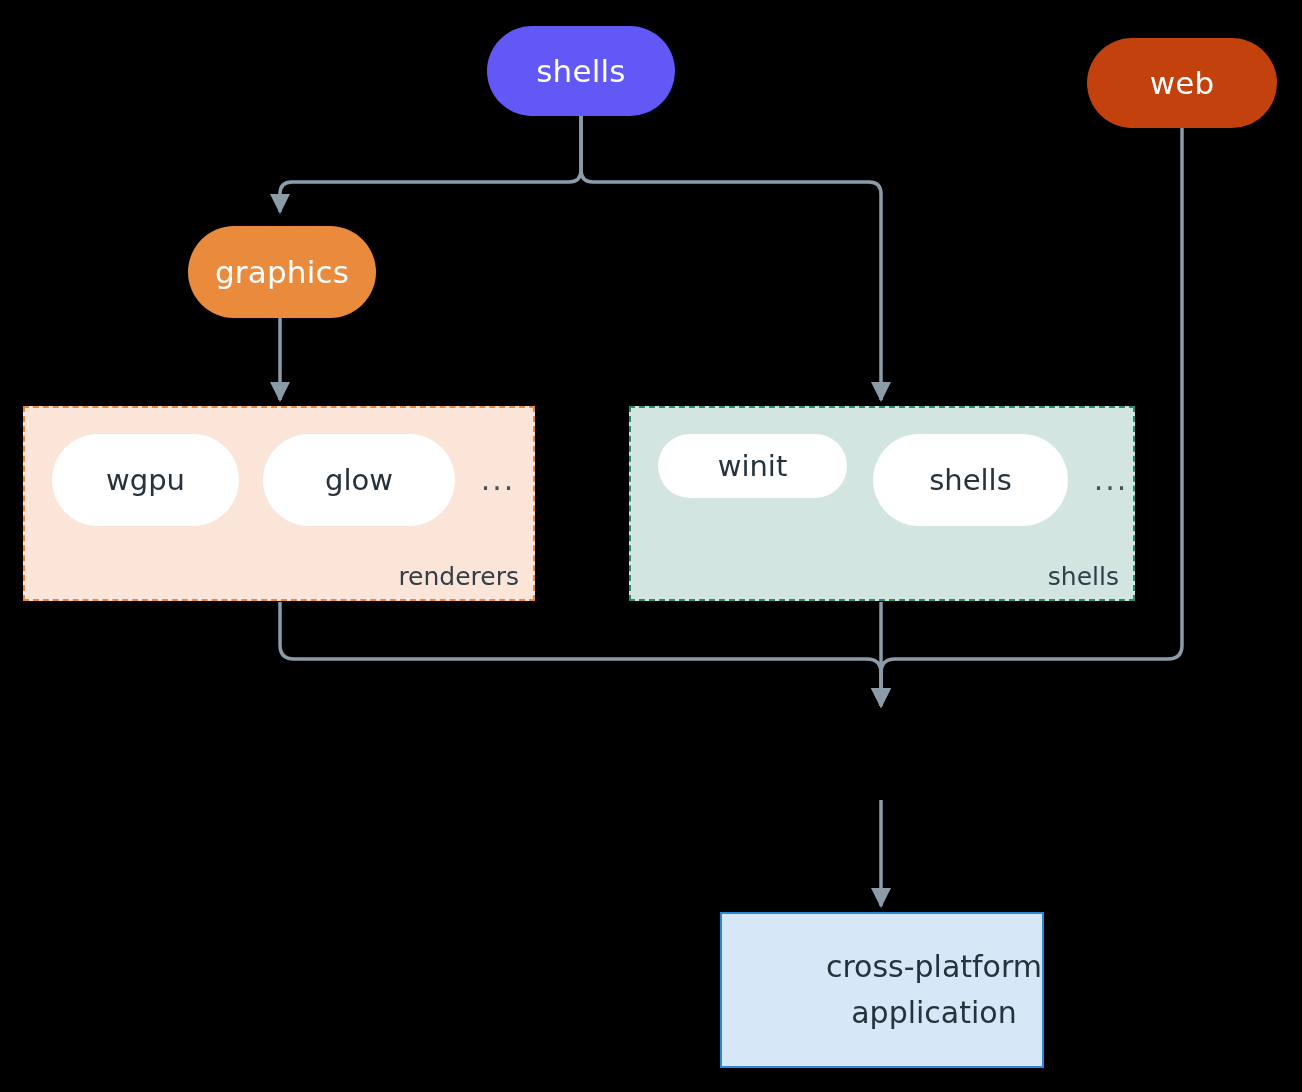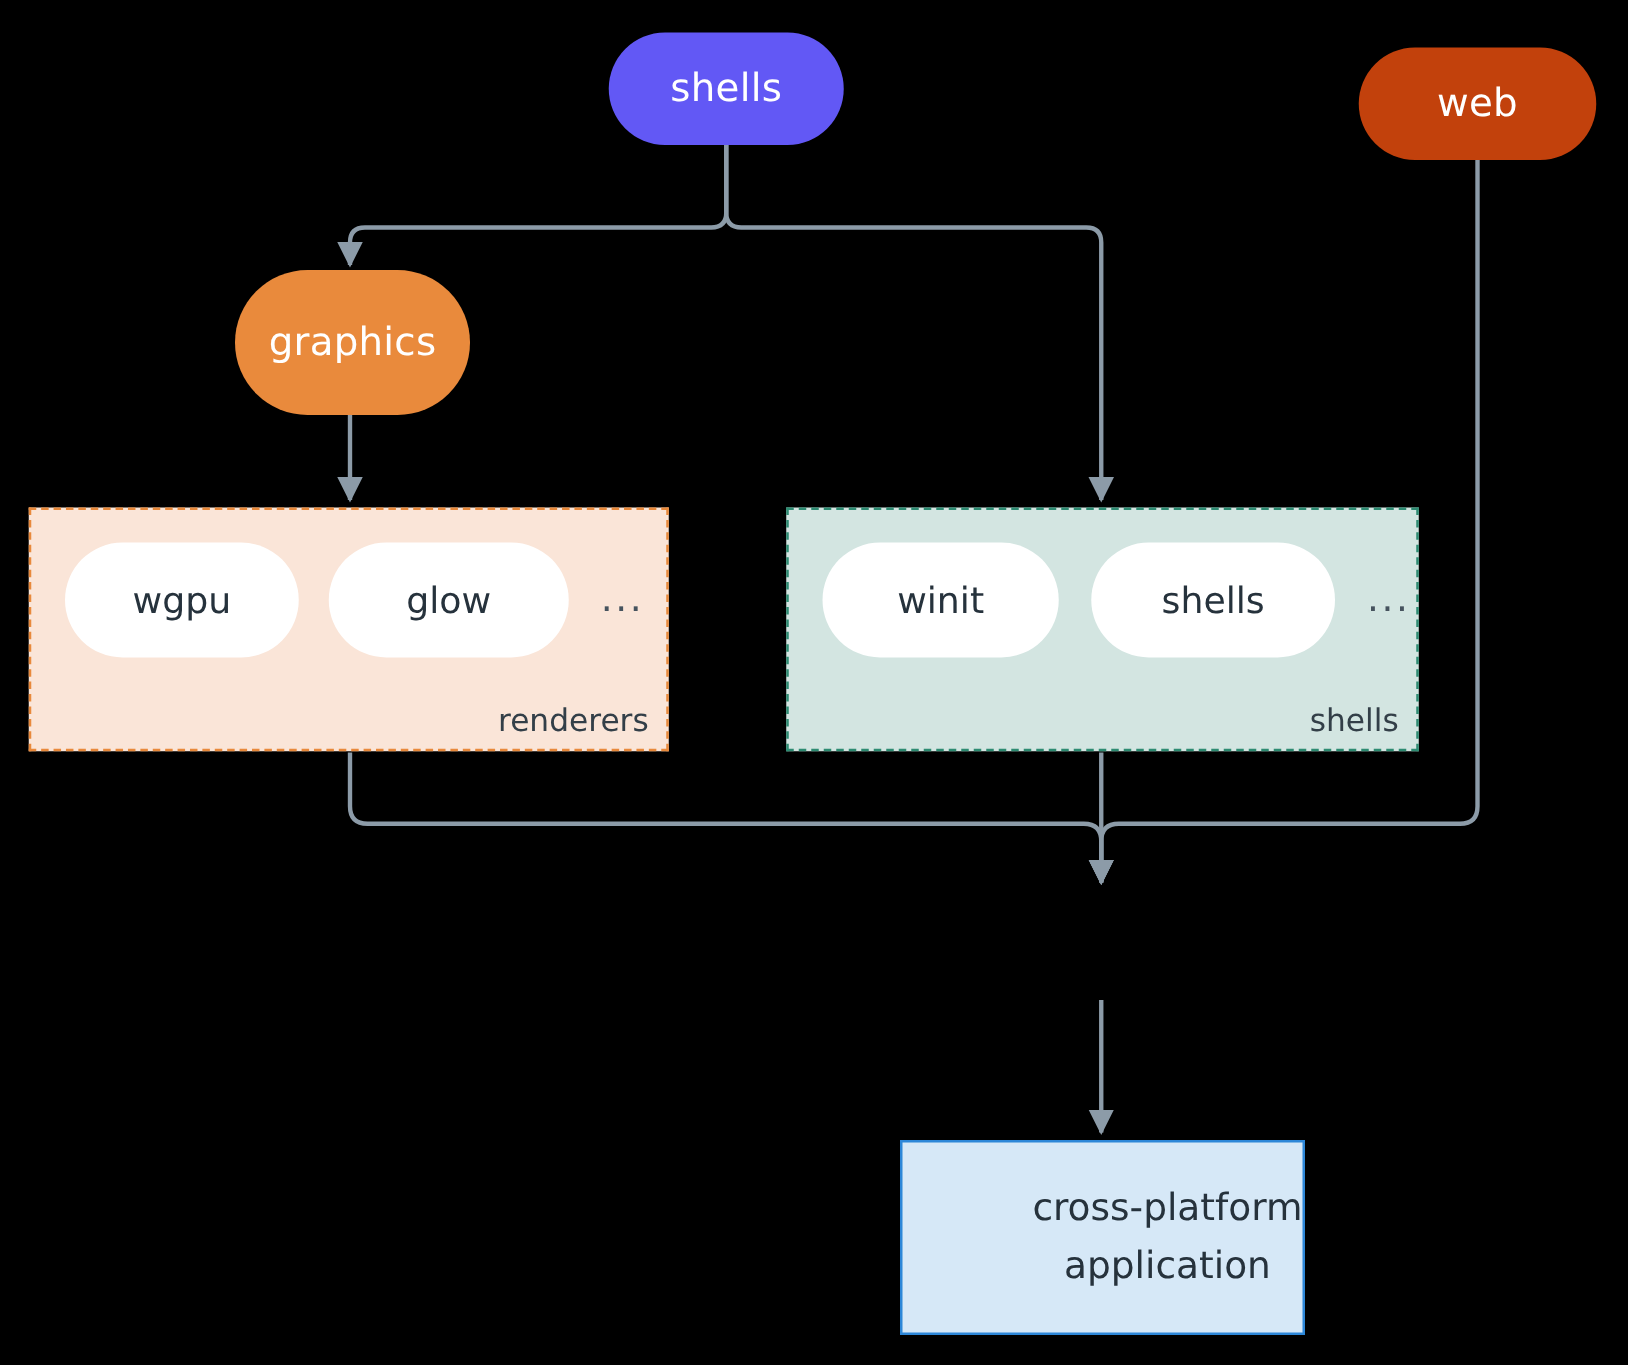--- a/index.html
+++ b/index.html
@@ -130,42 +130,42 @@
   </svg>
 
   <div class="node pill pill-native" style="left:487px; top:26px; width:188px; height:90px;">
     <span>shells</span>
   </div>
 
   <div class="node pill pill-web" style="left:1087px; top:26px; width:190px; height:90px;">
     <span>web</span>
   </div>
 
-  <div class="node pill pill-graphics" style="left:188px; top:216px; width:188px; height:116px;">
+  <div class="node pill pill-graphics" style="left:188px; top:226px; width:188px; height:92px;">
     <span>graphics</span>
   </div>
 
   <div class="group group-renderers" style="left:23px; top:406px; width:512px; height:195px;">
 
     <div class="leaf" style="left:238px; top:26px; width:192px; height:92px;">
       <span>glow</span>
     </div>
 
     <div class="leaf" style="left:27px; top:26px; width:187px; height:92px;">
       <span>wgpu</span>
     </div>
 
     <div class="ellipsis" style="left:452px; top:56px; width:42px; height:30px;">...</div>
 
     <div class="group-label">renderers</div>
   </div>
 
   <div class="group group-shells" style="left:629px; top:406px; width:506px; height:195px;">
 
-    <div class="leaf" style="left:27px; top:26px; width:189px; height:92px;">
+    <div class="leaf" style="left:27px; top:26px; width:189px; height:64px;">
       <span>winit</span>
     </div>
 
     <div class="leaf" style="left:242px; top:26px; width:195px; height:92px;">
       <span>shells</span>
     </div>
 
     <div class="ellipsis" style="left:459px; top:56px; width:42px; height:30px;">...</div>
 
     <div class="group-label">shells</div>

